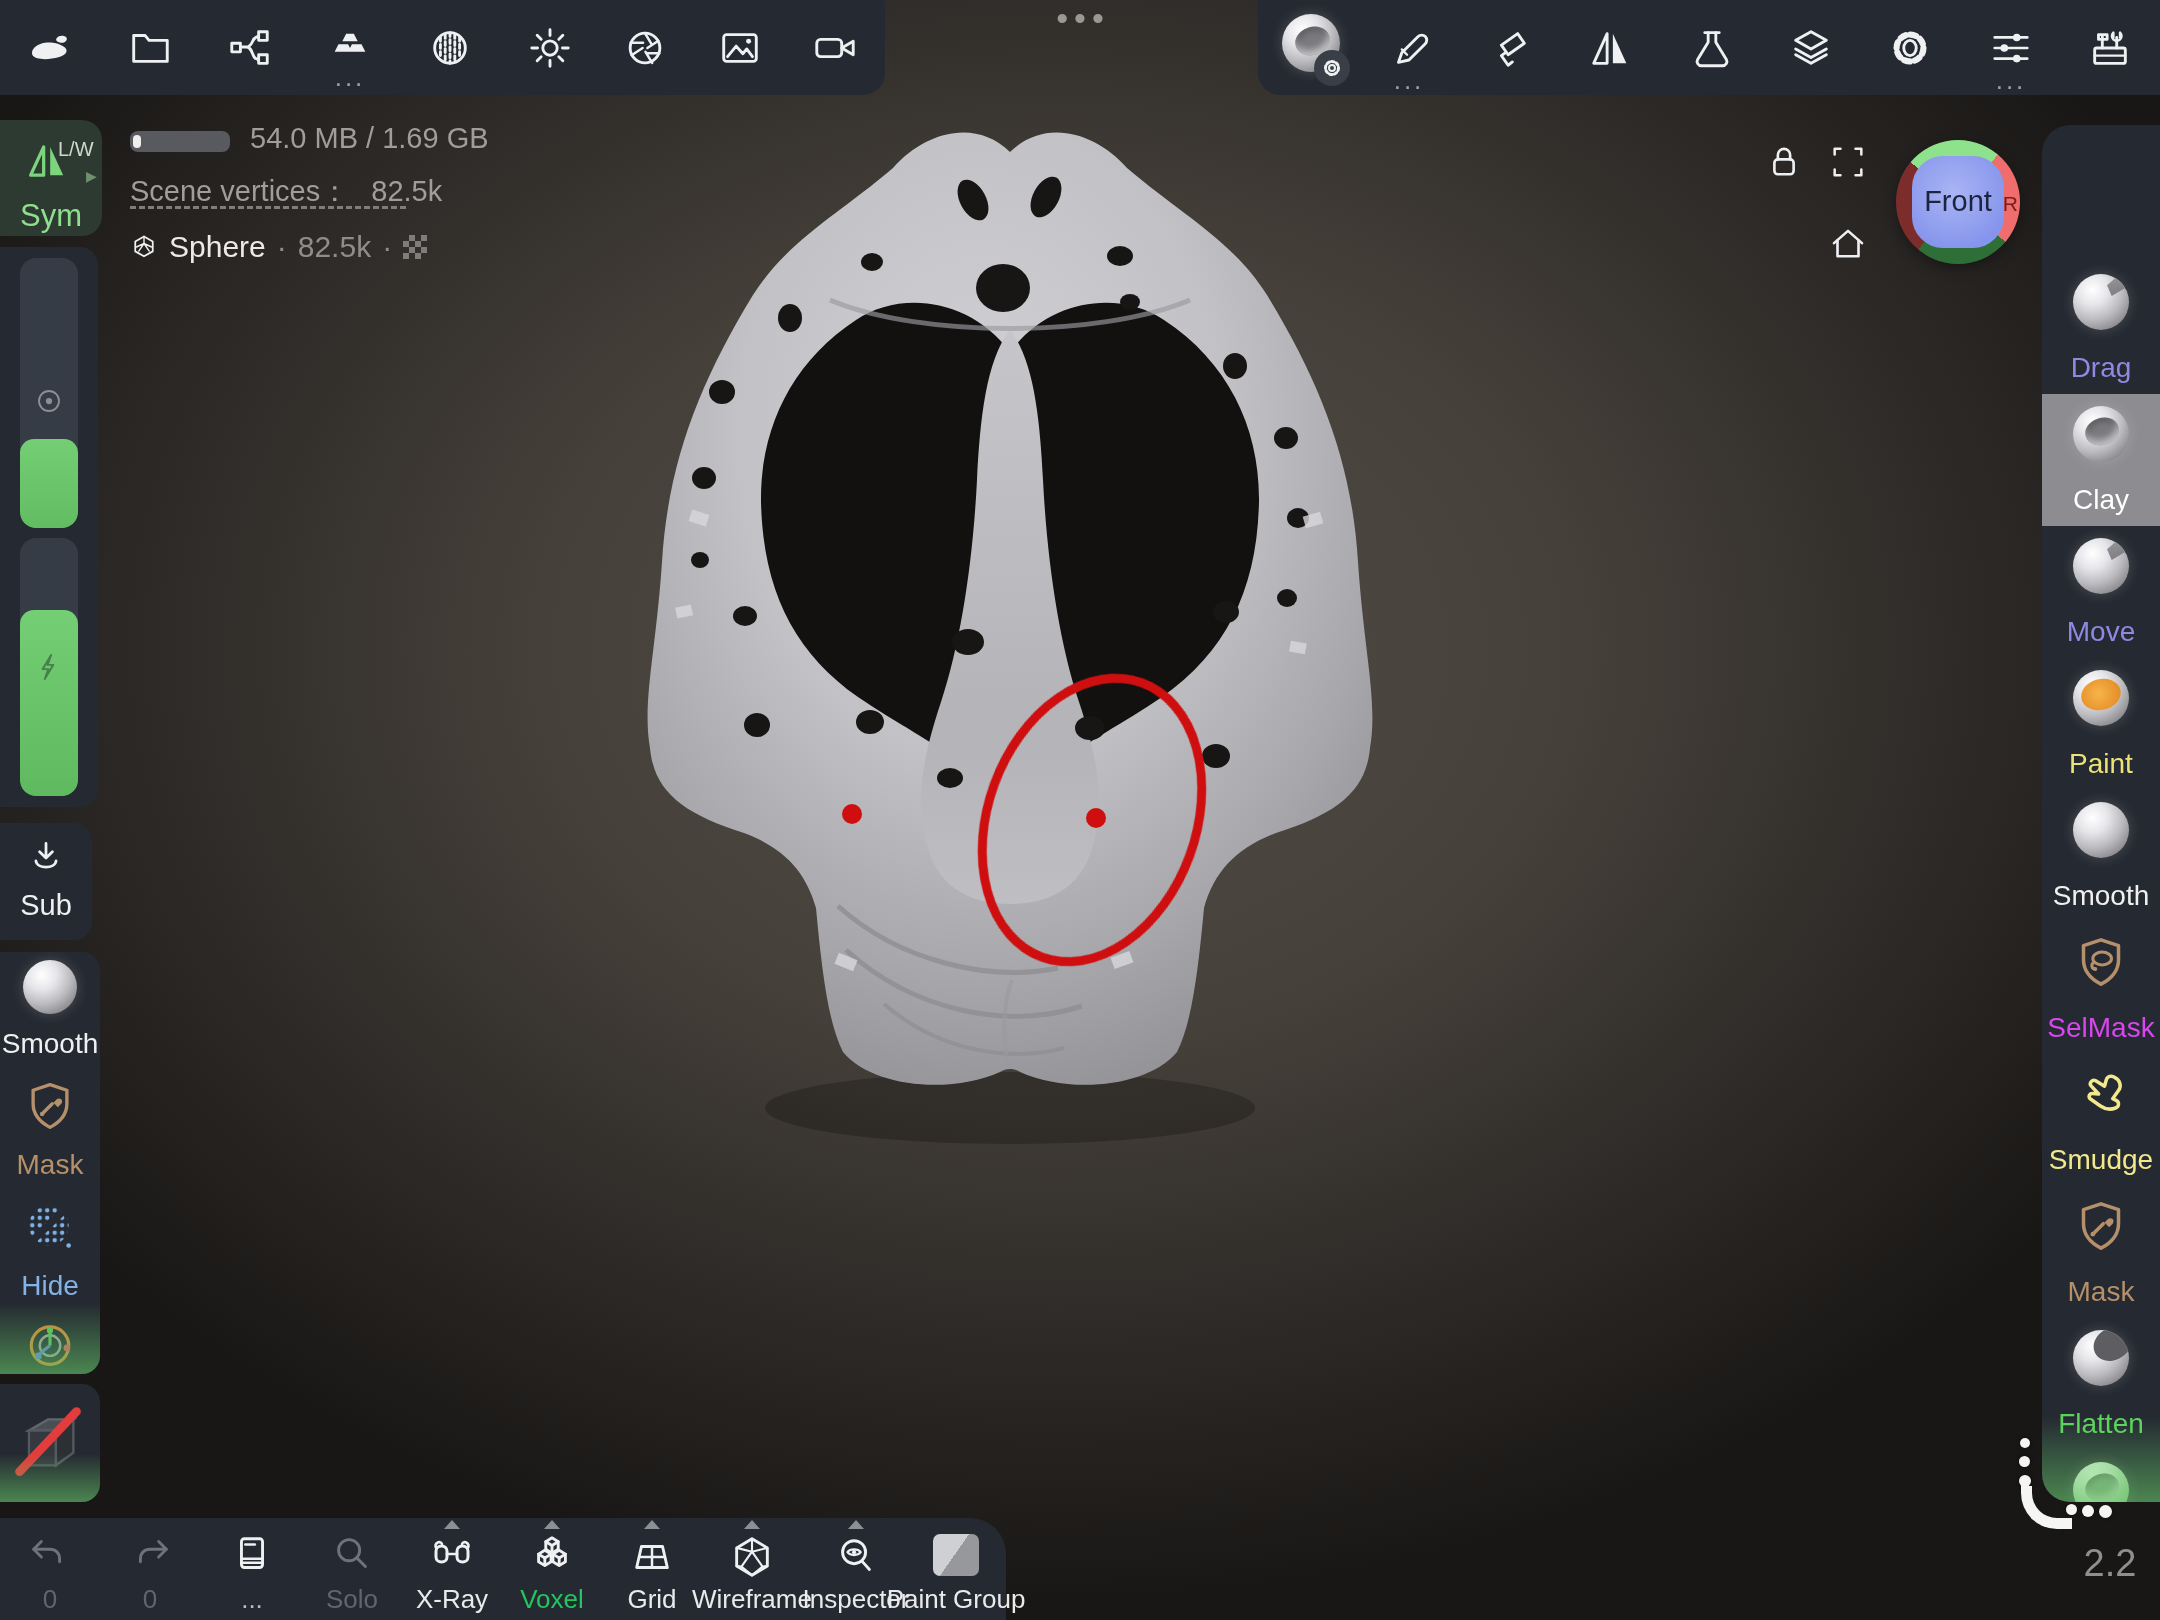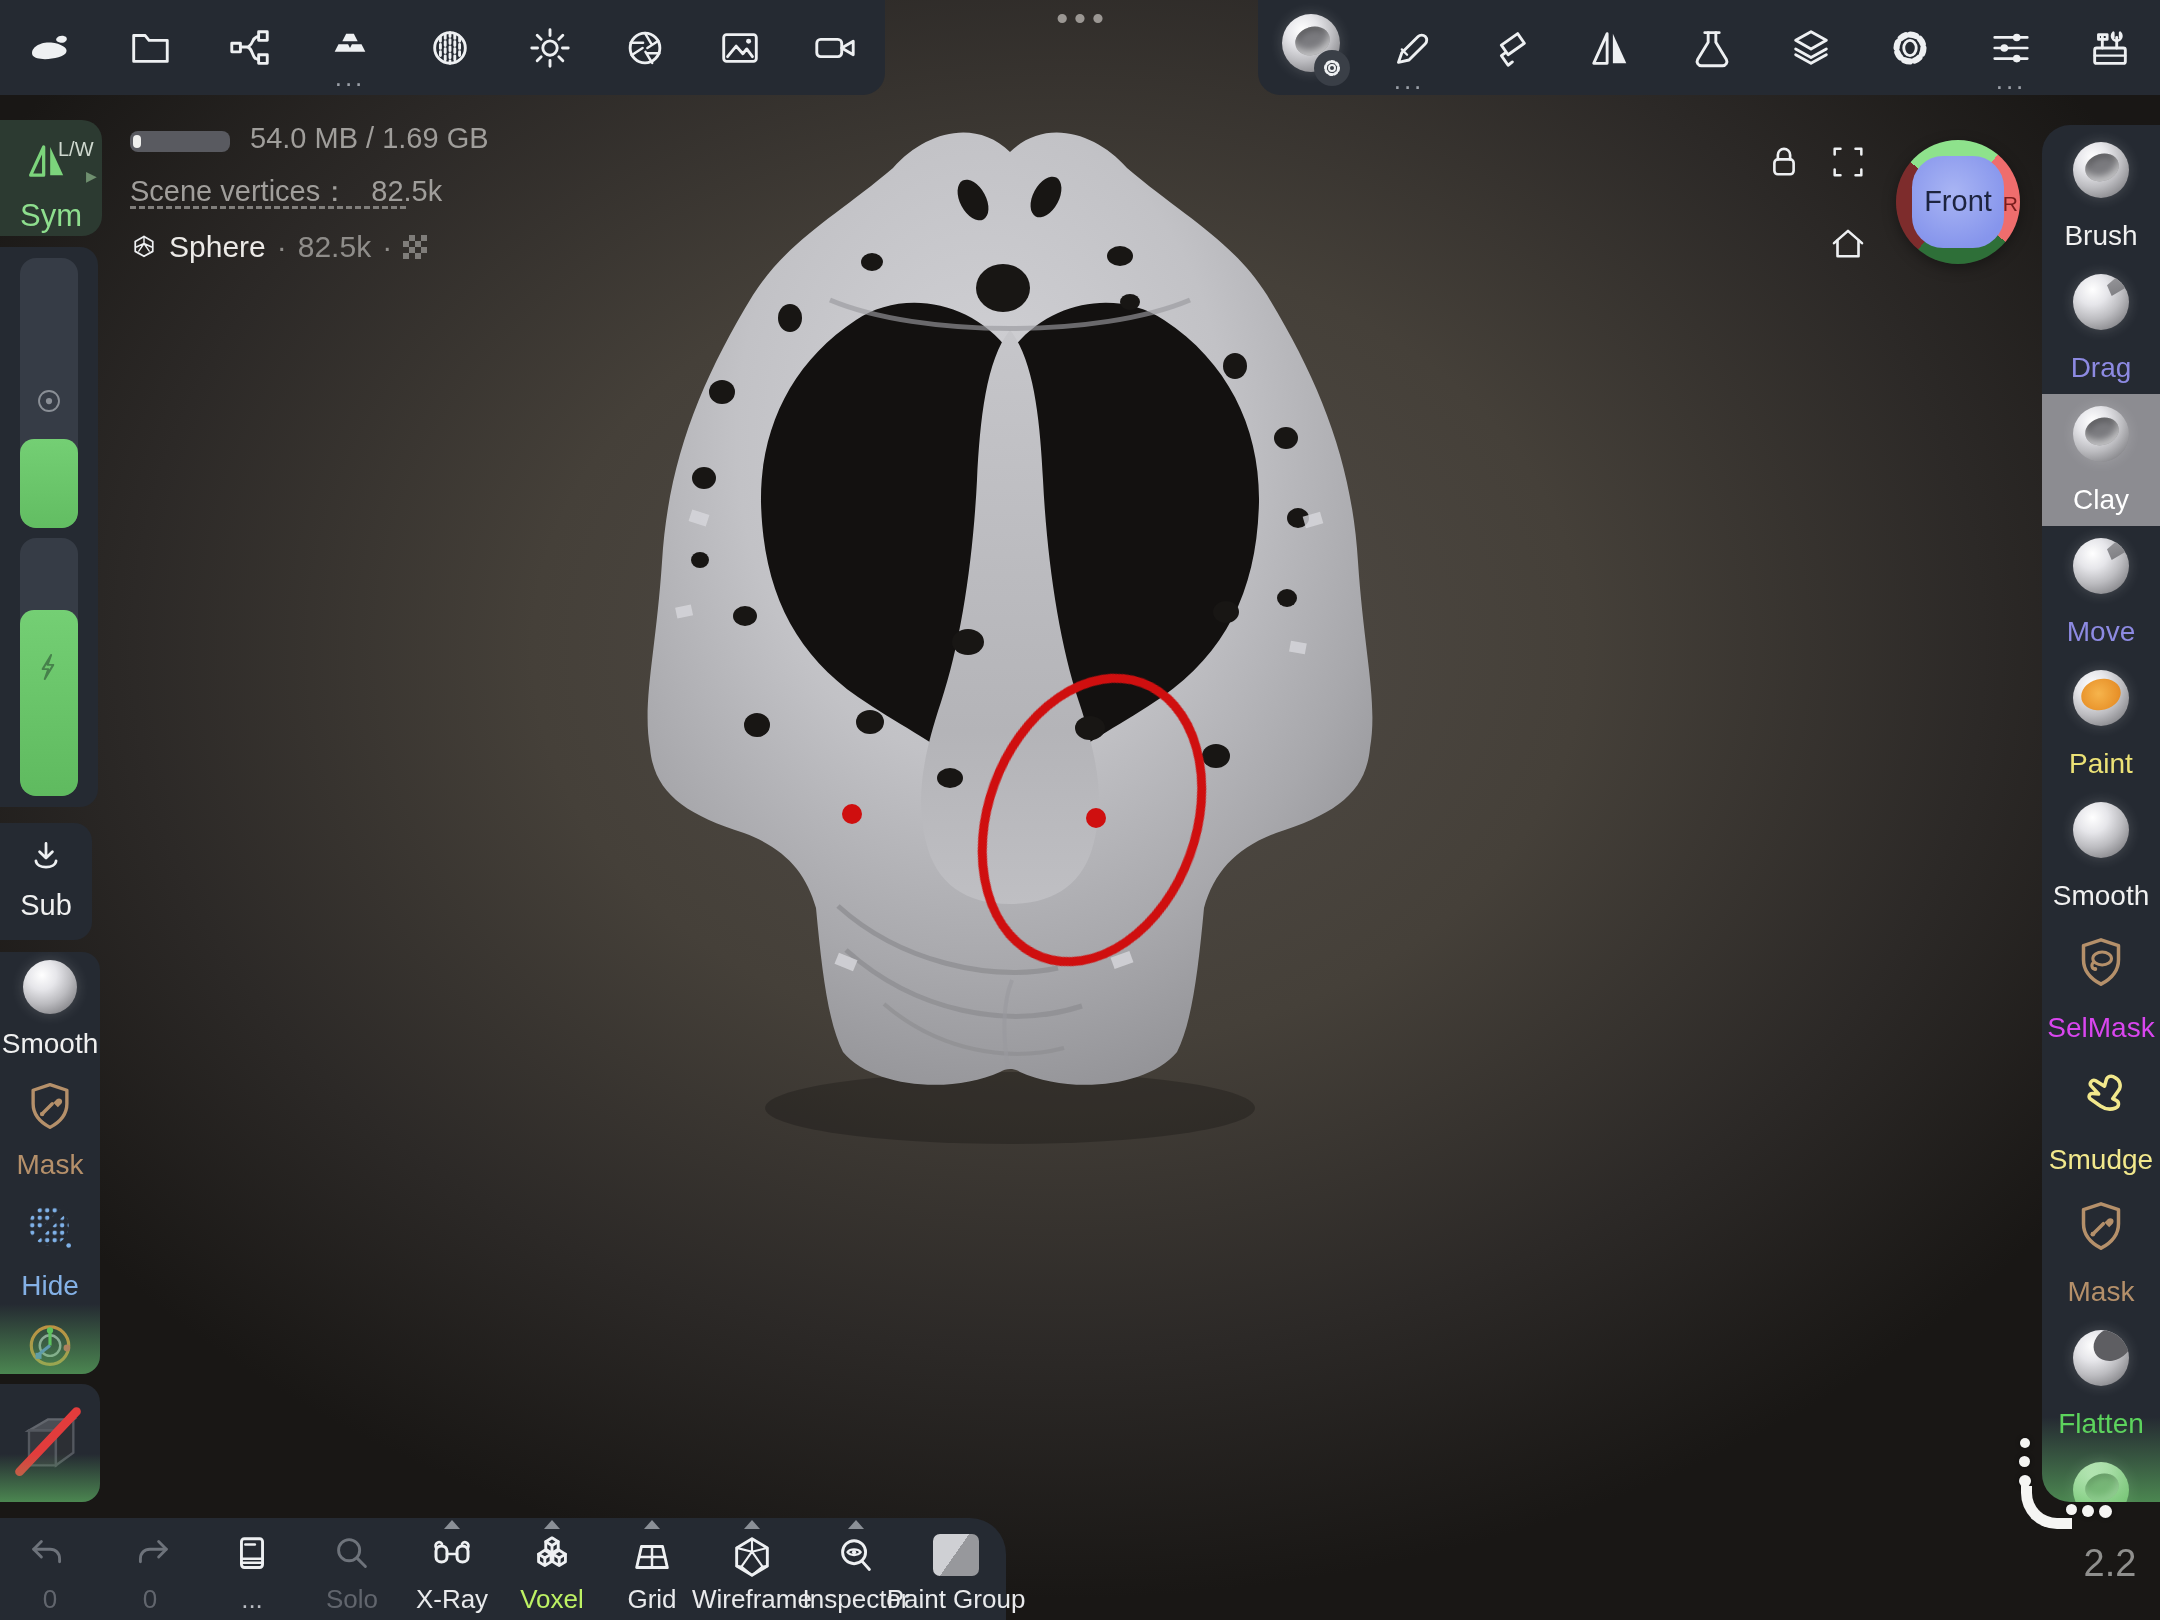--- a/index.html
+++ b/index.html
@@ -391,26 +391,20 @@
     <path d="M29 18l11-7v21l-11 8z" fill="#2c2f34" stroke="#54585f" stroke-width="1.5"></path>
     <path d="M6 44L42 6" stroke="#e23c3c" stroke-width="5.5" stroke-linecap="round" fill="none"></path>
   </svg>
   <div class="greenfade" style="height:48px;"></div>
 </div>
 
 <div class="abs panel" style="left:2042px;top:125px;width:118px;height:1377px;border-radius:28px 0 0 28px;overflow:hidden;">
 
   <div class="abs" style="left:0;top:269px;width:118px;height:132px;background:#8c8c91;"></div>
 
-  <div class="rtool" style="top:5px;">
-    <div class="sph" style="width:56px;height:56px;">
-        <div class="dent"></div>
-      </div>
-    <div class="toollabel" style="color: rgb(240, 240, 240);">Brush</div>
-  </div>
   <div class="rtool" style="top:269px;">
     <div class="sph" style="width:56px;height:56px;">
         <div class="dent"></div>
       </div>
     <div class="toollabel" style="color: rgb(255, 255, 255);">Clay</div>
   </div>
   <div class="rtool" style="top:137px;">
     <div class="sph" style="width:56px;height:56px;">
         <div class="spike"></div>
       </div>
@@ -529,21 +523,21 @@
       <defs>
           <g id="vcube">
             <path d="M0 0l6.5-4 6.5 4-6.5 4z"></path>
             <path d="M0 0v8l6.5 4 6.5-4V0M6.5 4v8"></path>
           </g>
         </defs>
       <use href="#vcube" transform="translate(17.5,8)" style="stroke-width:2.4;"></use>
       <use href="#vcube" transform="translate(10,21)" style="stroke-width:2.4;"></use>
       <use href="#vcube" transform="translate(25,21)" style="stroke-width:2.4;"></use>
     </svg>
-    <div class="blabel" style="color:#bef264;text-align:center;">Voxel</div>
+    <div class="blabel" style="color:#22c55e;text-align:center;">Voxel</div>
   </div>
   <div class="btmitem" style="left:602px;">
     <div class="uparrow"></div>
     <svg class="bicon ic" width="46" height="46" viewBox="0 0 48 48" style="top:16px;">
       <path d="M13 13h22l5 22H8z"></path>
         <path d="M24 13v22M10.5 24h27" style="stroke-width:2.6;"></path>
     </svg>
     <div class="blabel" style="color:#e9eaec;">Grid</div>
   </div>
   <div class="btmitem" style="left:702px;">

